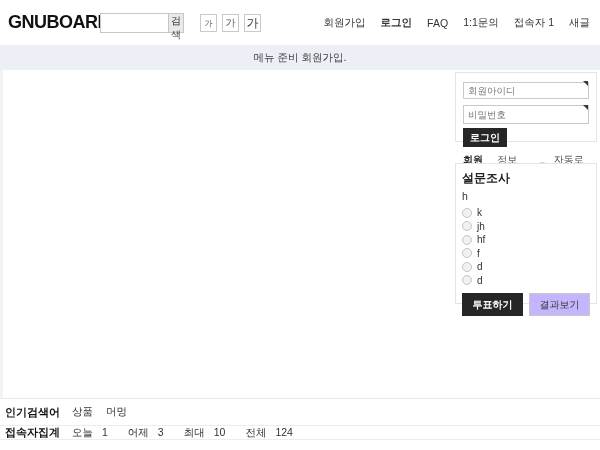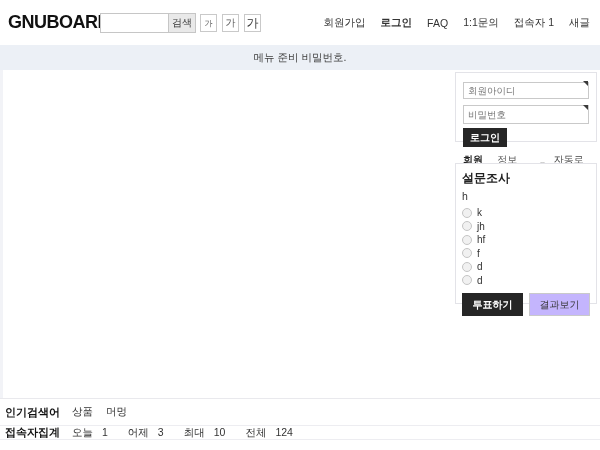--- a/index.html
+++ b/index.html
@@ -5,21 +5,21 @@
   * { margin:0; padding:0; box-sizing:border-box; }
   html,body { width:600px; height:450px; overflow:hidden; }
   body { font-family:"Liberation Sans","DejaVu Sans",sans-serif; background:#fff; color:#333; }
   .page { position:relative; width:600px; height:450px; background:#fff; }
 
   
   .header { position:absolute; top:0; left:0; width:600px; height:45px; background:#fff; }
   .logo { position:absolute; left:8px; top:12px; font-size:18px; font-weight:700; color:#111; letter-spacing:-0.5px; cursor:pointer; }
   .search-box { position:absolute; left:100px; top:13px; display:flex; height:20px; }
   .search-box input { width:68px; height:20px; border:1px solid #c6c6c6; border-right:none; font-size:10px; padding:0 4px; color:#333; outline:none; }
-  .search-box button { width:28px; height:20px; background:#e9e9e9; border:1px solid #c6c6c6; font-size:10px; color:#333; cursor:pointer; }
+  .search-box button { width:16px; height:20px; background:#e9e9e9; border:1px solid #c6c6c6; font-size:10px; color:#333; cursor:pointer; }
   .font-buttons { position:absolute; left:200px; top:14px; display:flex; gap:5px; }
   .font-btn { width:17px; height:18px; border:1px solid #c9c9c9; background:#fff; display:flex; align-items:center; justify-content:center; color:#555; cursor:pointer; }
   .font-btn.s { font-size:8px; }
   .font-btn.m { font-size:10px; }
   .font-btn.l { font-size:12px; color:#333; }
   .top-menu { position:absolute; right:10px; top:0; height:45px; display:flex; align-items:center; gap:15px; font-size:10.5px; color:#333; }
   .top-menu .item { cursor:pointer; white-space:nowrap; }
   .top-menu .item.bold { font-weight:700; }
 
   
@@ -91,21 +91,21 @@
       <span class="item">회원가입</span>
       <span class="item bold">로그인</span>
       <span class="item">FAQ</span>
       <span class="item">1:1문의</span>
       <span class="item">접속자 1</span>
       <span class="item">새글</span>
     </div>
   </div>
 
   <div class="notice-bar">
-    <span>메뉴 준비 비밀번호.</span>
+    <span>메뉴 준비 회원가입.</span>
   </div>
 
   <div class="left-strip"></div>
   <div class="content"></div>
 
   <div class="side-box login-box">
     <div class="input-wrap">
       <input type="text" placeholder="회원아이디" style="">
       <span class="corner"></span>
     </div>

